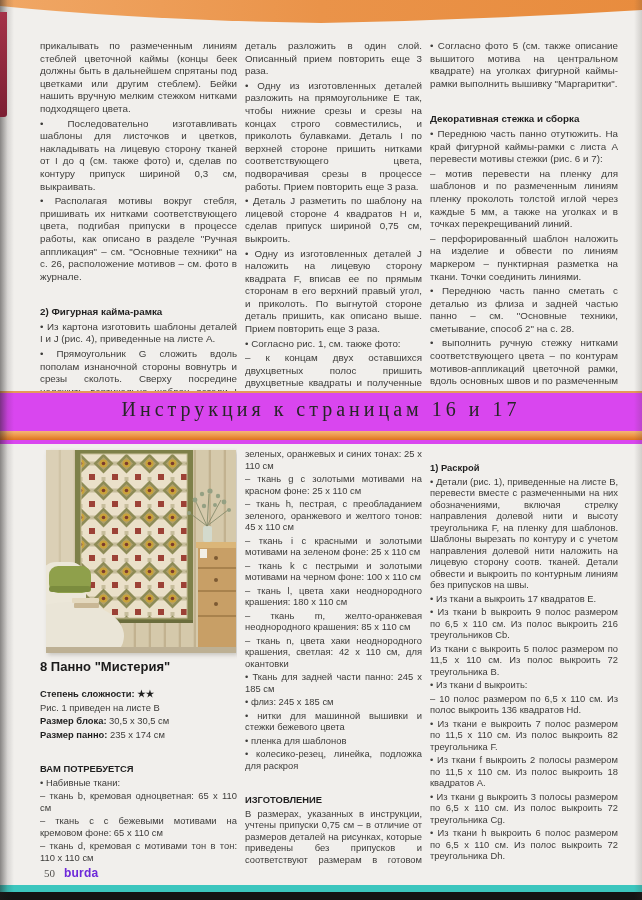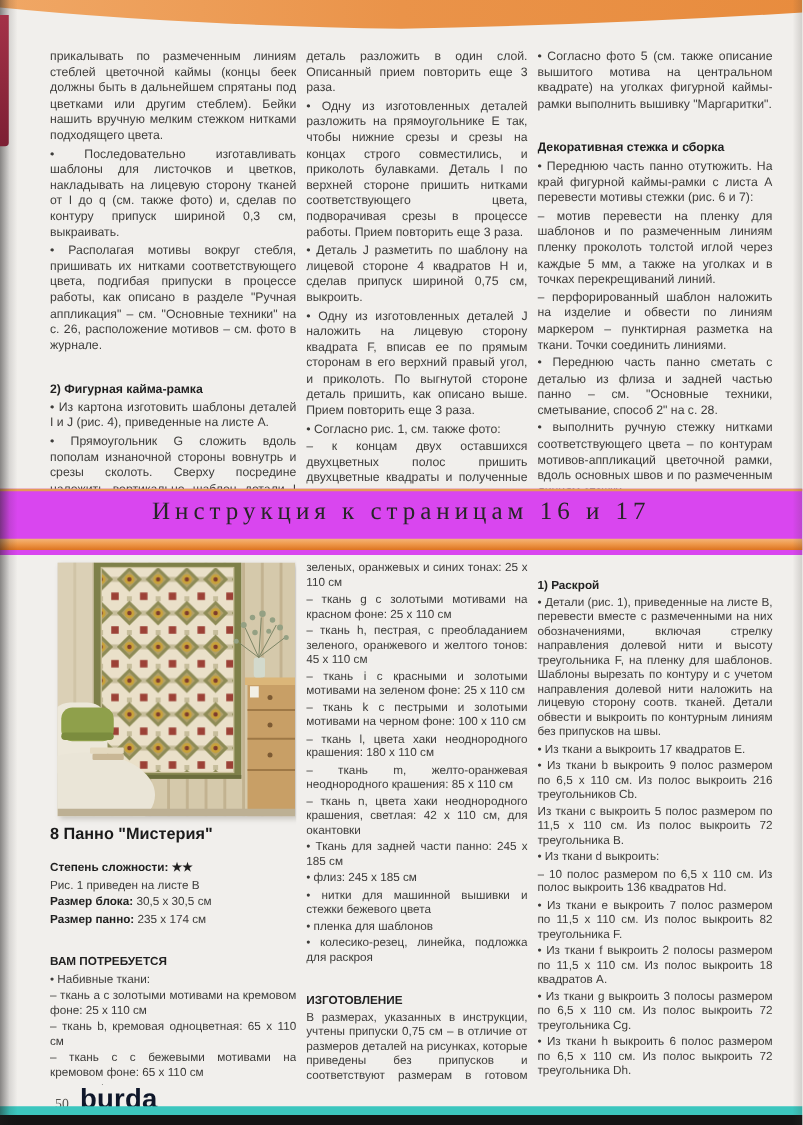--- a/index.html
+++ b/index.html
@@ -47,21 +47,21 @@
     background:linear-gradient(to bottom,#f4b478 0%,#ef9a4c 45%,#dd7420 100%);}
 
   
   #photo-wrap{width:190px;height:203px;margin:2px 0 4px 6px;position:relative;
     box-shadow:2px 2px 4px rgba(80,75,65,.25);}
   #photo-wrap svg{display:block;}
 
   
   #footer{position:absolute;left:44px;top:866px;z-index:20;display:flex;align-items:baseline;gap:9px;}
   #footer .pageno{font-family:"Liberation Serif", serif;font-size:11px;color:#55534f;}
-  #footer .logo{font-weight:bold;font-size:22px;letter-spacing:.2px;color:#0f172a;}
+  #footer .logo{font-weight:bold;font-size:12px;letter-spacing:.2px;color:#6d28d9;}
 
   
   #strip-teal{position:absolute;left:0;top:885px;width:642px;height:7px;background:#3cc6be;z-index:35;}
   #strip-black{position:absolute;left:0;top:892px;width:642px;height:8px;background:#141414;z-index:35;}
 </style>
 </head>
 <body>
 
 <div class="edge-left"></div>
 <div class="edge-right"></div>
@@ -194,21 +194,20 @@
     </div>
     <div>
         <div class="blk t">8 Панно "Мистерия"</div>
         <div class="blk h">Степень сложности: ★★</div>
         <div class="blk p">Рис. 1 приведен на листе В</div>
         <div class="blk p"><b>Размер блока:</b> 30,5 х 30,5 см</div>
         <div class="blk p"><b>Размер панно:</b> 235 х 174 см</div>
         <div class="blk gap"></div>
         <div class="blk h">ВАМ ПОТРЕБУЕТСЯ</div>
         <div class="blk p">• Набивные ткани:</div>
-        <div class="blk p">– ткань a с золотыми мотивами на кремовом фоне: 25 х 110 см</div>
         <div class="blk p">– ткань b, кремовая одноцветная: 65 х 110 см</div>
         <div class="blk p">– ткань c с бежевыми мотивами на кремовом фоне: 65 х 110 см</div>
         <div class="blk p">– ткань d, кремовая с мотивами тон в тон: 110 х 110 см</div>
       </div>
   </div>
   <div class="col">
       <div class="blk p">зеленых, оранжевых и синих тонах: 25 х 110 см</div>
       <div class="blk p">– ткань g с золотыми мотивами на красном фоне: 25 х 110 см</div>
       <div class="blk p">– ткань h, пестрая, с преобладанием зеленого, оранжевого и желтого тонов: 45 х 110 см</div>
       <div class="blk p">– ткань i с красными и золотыми мотивами на зеленом фоне: 25 х 110 см</div>

